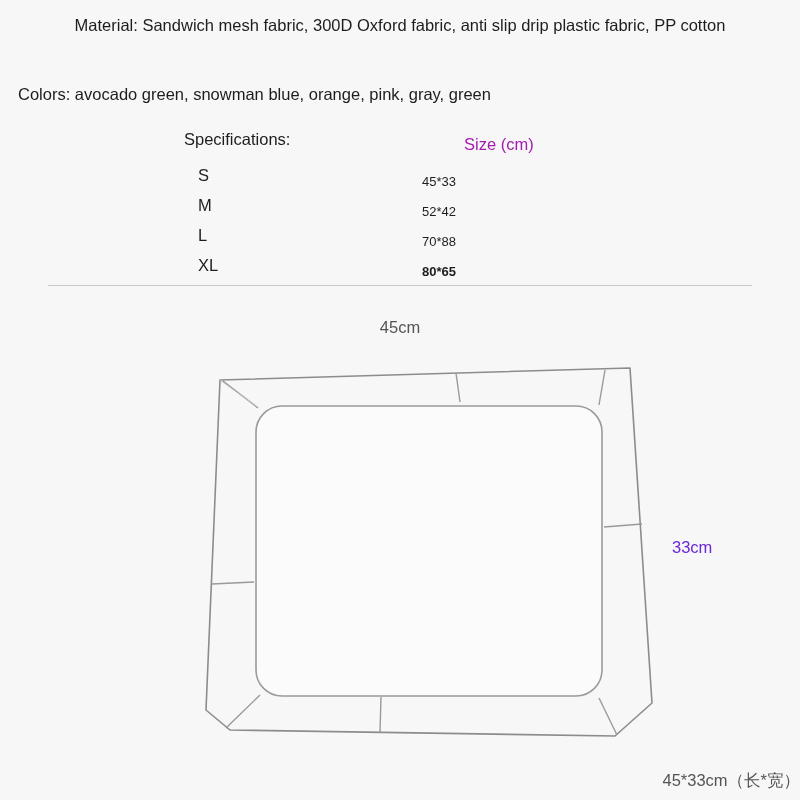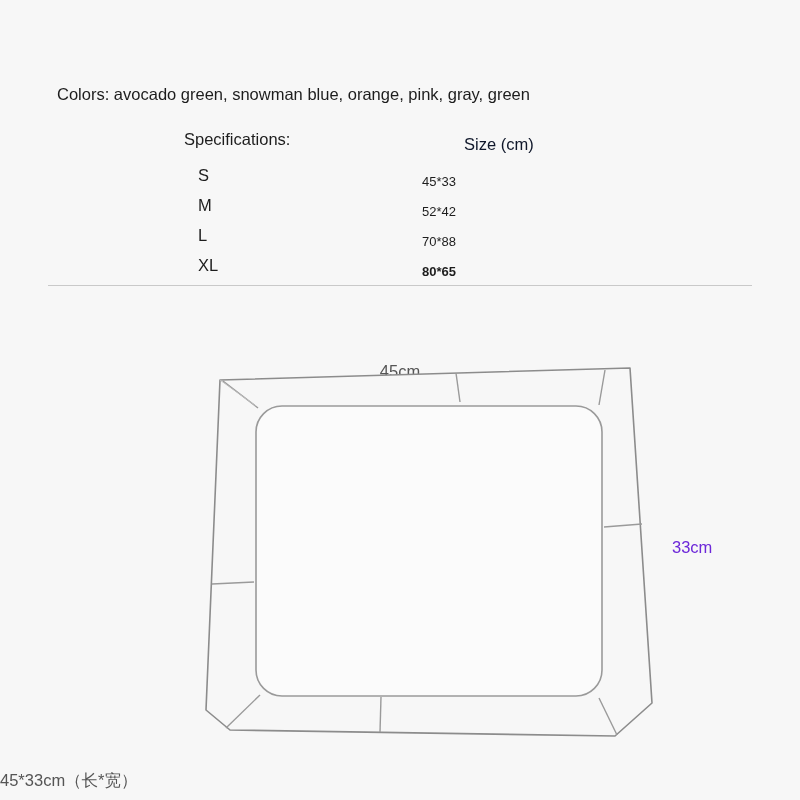--- a/index.html
+++ b/index.html
@@ -34,21 +34,20 @@
     color: #1d1d1d;
   }
   .colors {
     position: absolute;
     left: 18px;
     top: 82px;
     font-size: 16.5px;
     line-height: 24px;
     color: #1d1d1d;
     text-align: left;
-    margin-left: 39px;
   }
 
   
   .spec-table {
     position: absolute;
     left: 140px;
     top: 130px;
     width: 420px;
   }
   .spec-head {
@@ -61,21 +60,21 @@
     left: 0;
     top: 0;
     font-size: 16.5px;
     color: #1d1d1d;
   }
   .spec-head .col-right {
     position: absolute;
     left: 280px;
     top: 5px;
     font-size: 16.5px;
-    color: #0f172a;
+    color: #a21caf;
   }
   .spec-row {
     position: relative;
     height: 30px;
   }
   .spec-row .size-label {
     position: absolute;
     left: 58px;
     font-size: 16.5px;
     color: #1d1d1d;
@@ -106,35 +105,34 @@
 
   
   .dim-top {
     position: absolute;
     left: 0;
     top: 318px;
     width: 800px;
     text-align: center;
     font-size: 16.5px;
     color: #555;
-    margin-top: 44px;
   }
   .dim-right {
     position: absolute;
     left: 672px;
     top: 538px;
     font-size: 16.5px;
     color: #6d28d9;
   }
   .dim-bottom {
     position: absolute;
     left: 0;
     top: 770px;
     width: 800px;
-    text-align: left;
+    text-align: right;
     font-size: 16.5px;
     color: #555;
   }
 
   
   .product {
     position: absolute;
     left: 190px;
     top: 358px;
     width: 470px;
@@ -142,20 +140,21 @@
   }
   .product svg {
     display: block;
   }
 </style>
 </head>
 <body>
 
 <div class="page">
 
+  <div class="material">Material: Sandwich mesh fabric, 300D Oxford fabric, anti slip drip plastic fabric, PP cotton</div>
 
   <div class="colors">Colors: avocado green, snowman blue, orange, pink, gray, green</div>
 
   <div class="spec-table">
     <div class="spec-head">
       <span class="col-left">Specifications:</span>
       <span class="col-right">Size (cm)</span>
     </div>
     <div class="spec-row r0">
       <span class="size-label">S</span>

